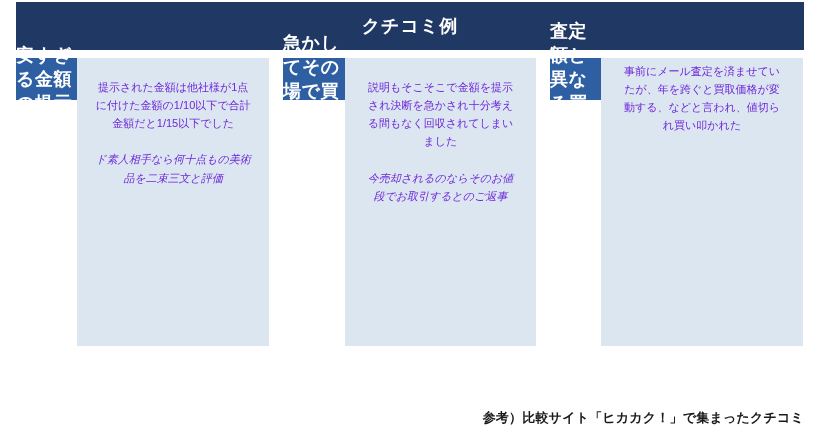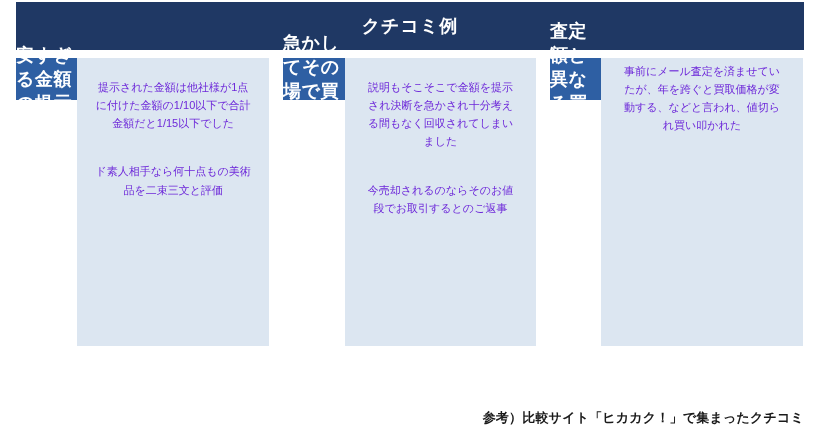--- a/index.html
+++ b/index.html
@@ -75,21 +75,22 @@
     padding-top: 4px;
   }
   .para {
     color: #6d28d9;
     font-size: 11px;
     line-height: 1.65;
     text-align: center;
     margin: 0;
   }
   .para + .para {
-    margin-top: 30px;
+    margin-top: 18px;
+    font-style: italic;
   }
   .footnote {
     position: absolute;
     right: 16px;
     bottom: 10px;
     font-size: 13px;
     font-weight: bold;
     color: #1a1a1a;
     letter-spacing: 0.2px;
   }

